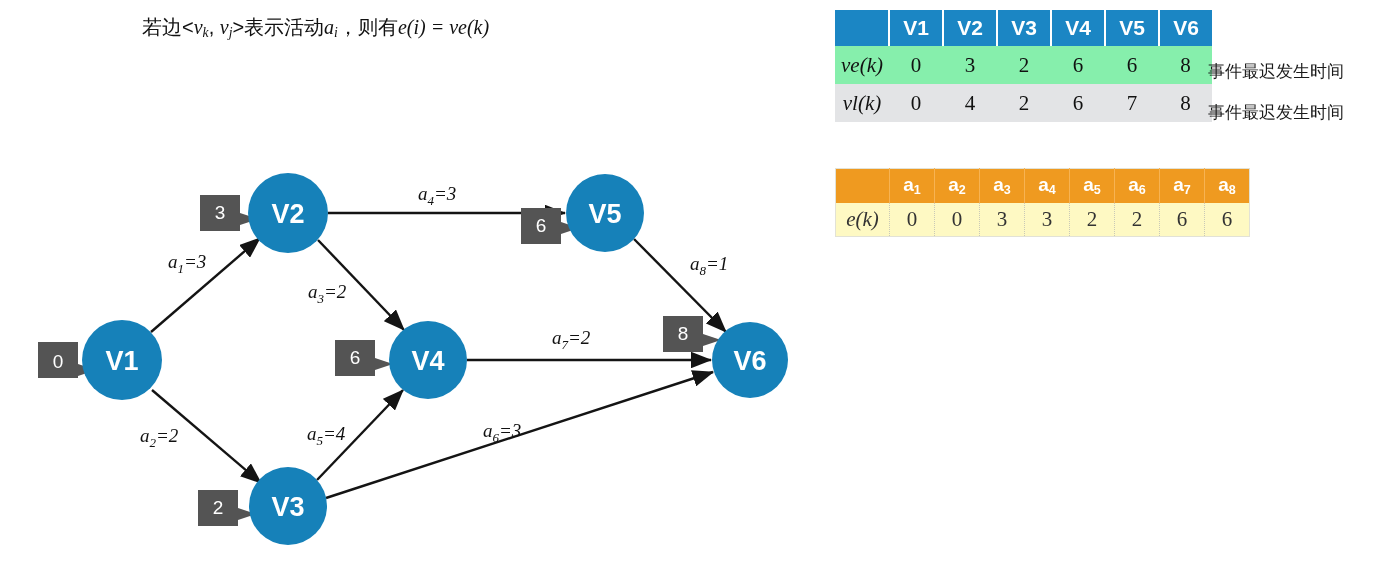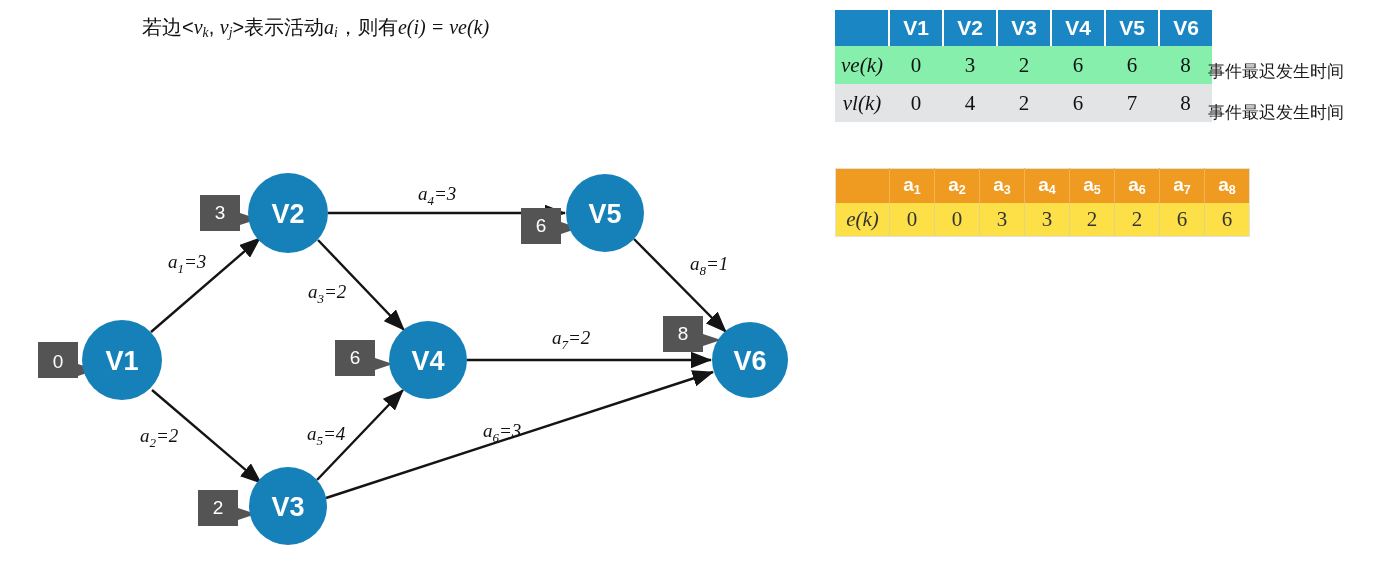--- a/index.html
+++ b/index.html
@@ -126,21 +126,21 @@
     color: #ffffff;
     font-family: "Liberation Sans", sans-serif;
     font-weight: bold;
     font-size: 19px;
     height: 34px;
     border-right: 1px solid #f7b352;
   }
   #table-e th.hdr-corner { background: #ef9a20; border-right: 1px solid #f7b352; }
   #table-e th.hdr-last { border-right: none; margin-top: 40px; }
   #table-e td {
-    background: #fde047;
+    background: #fef9c3;
     height: 33px;
     font-size: 21px;
     color: #333333;
     border-right: 1px dotted #c9c9b8;
   }
   #table-e td.rowlabel { font-style: italic; border-right: 1px dotted #c9c9b8; }
   #table-e td.last { border-right: none; }
   #table-e { border: 1px solid #e2e2d6; }
 
   .hdr-sub { font-size: 0.66em; vertical-align: -0.25em; font-weight: bold; }

